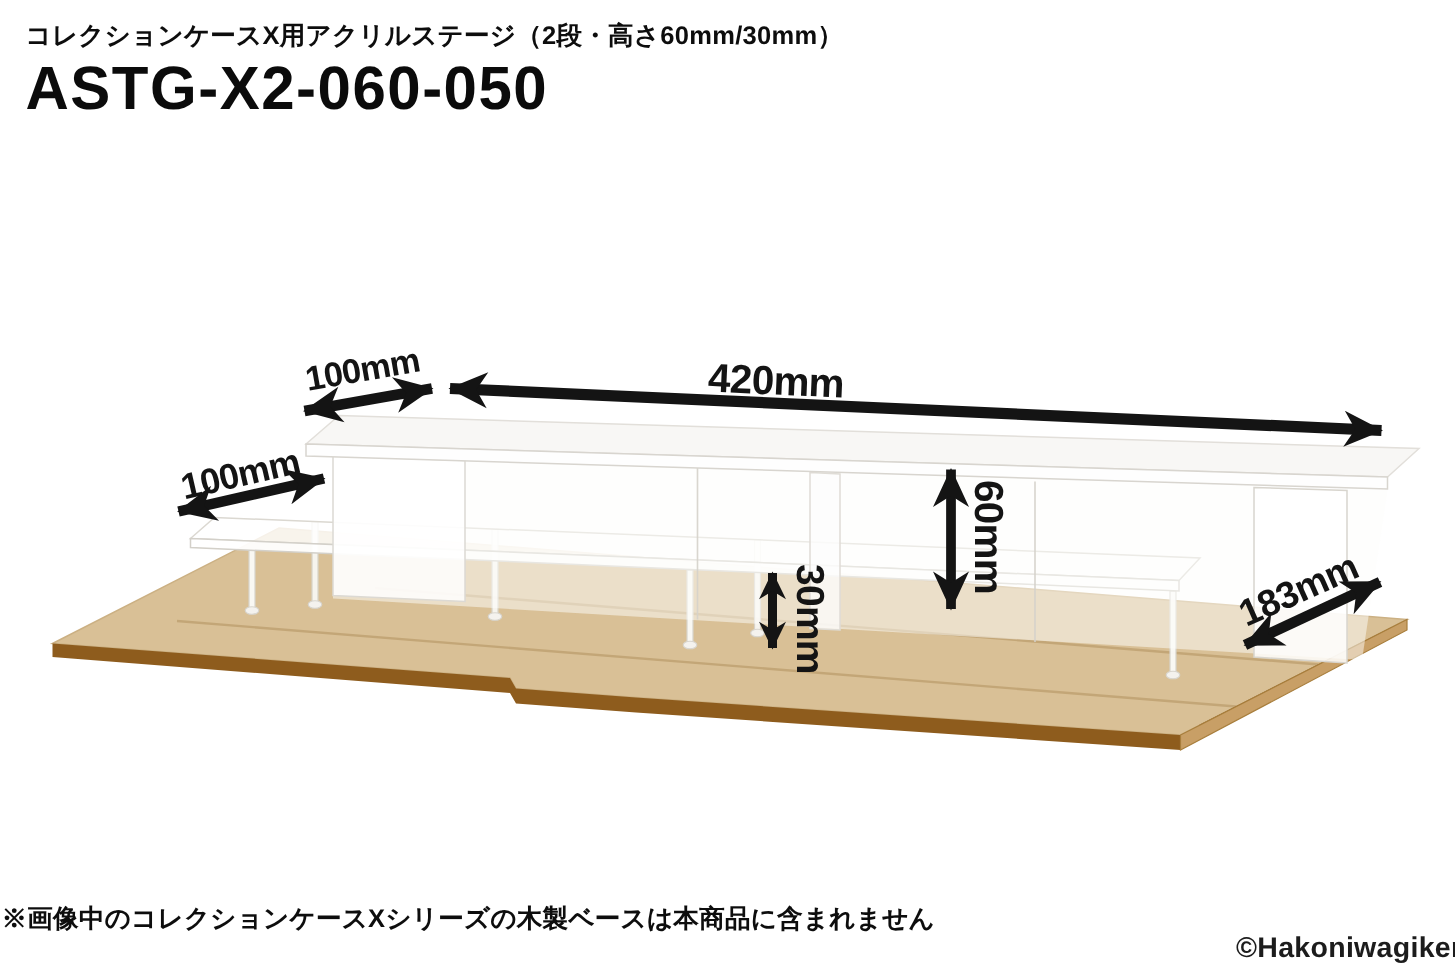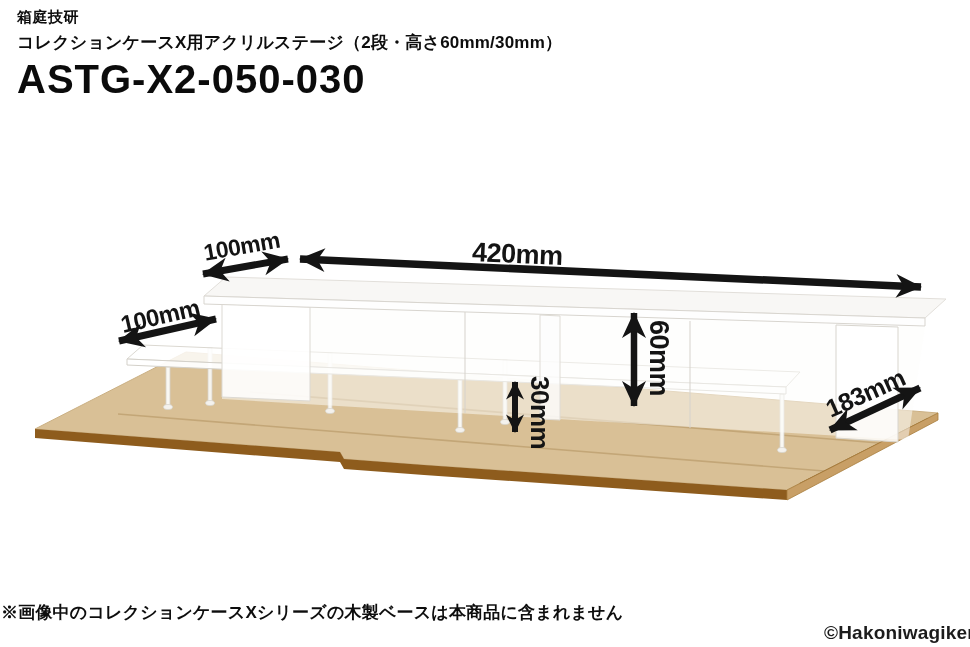--- a/index.html
+++ b/index.html
@@ -21,23 +21,22 @@
   .copyright{
     position:absolute;left:824px;top:622px;font-size:19px;font-weight:bold;color:#1c1c1c;
     white-space:nowrap;letter-spacing:.2px;
   }
   .dim-label{font-weight:bold;fill:#141414;letter-spacing:-0.5px;}
 </style>
 </head>
 <body>
 
 <div class="hdr">
-  <div class="brand">箱庭技研</div>
   <div class="subtitle">コレクションケースX用アクリルステージ（2段・高さ60mm/30mm）</div>
-  <div class="code">ASTG-X2-050-030</div>
+  <div class="code">ASTG-X2-060-050</div>
 </div>
 
 <svg class="stage-svg" viewBox="0 0 970 647" xmlns="http://www.w3.org/2000/svg">
   <defs>
     <marker id="ah" markerUnits="userSpaceOnUse" markerWidth="30" markerHeight="26" refX="27" refY="13" orient="auto-start-reverse">
       <path d="M28,13 L2,1 L9.5,13 L2,25 Z" fill="#141414"></path>
     </marker>
     <marker id="ah-sm" markerUnits="userSpaceOnUse" markerWidth="22" markerHeight="20" refX="19" refY="10" orient="auto-start-reverse">
       <path d="M20,10 L1.5,1 L7,10 L1.5,19 Z" fill="#141414"></path>
     </marker>

